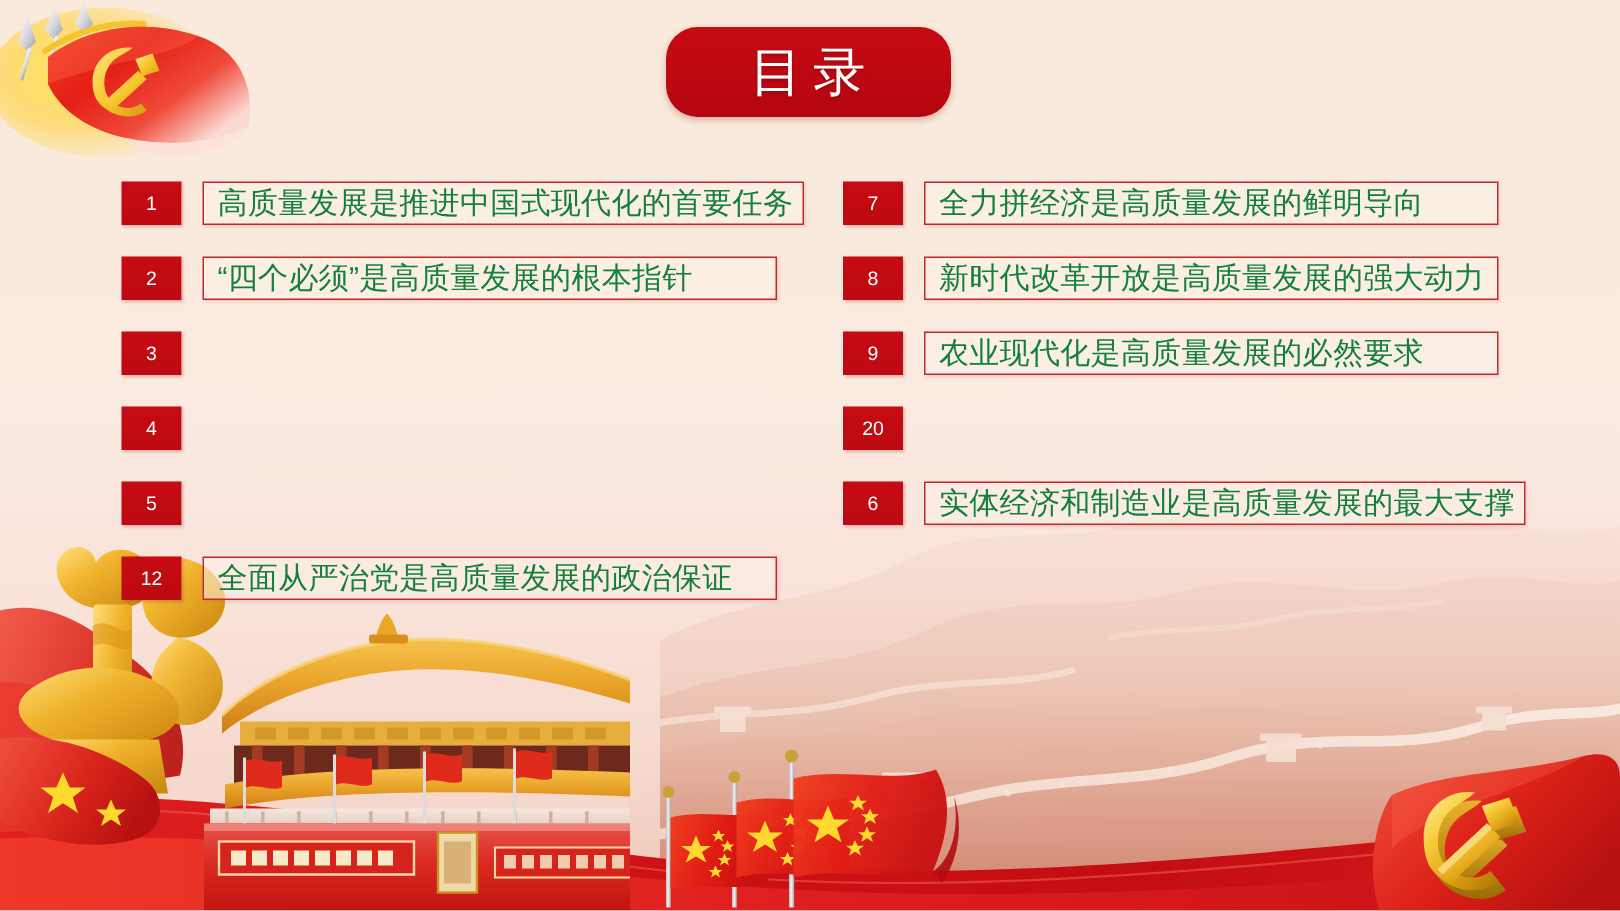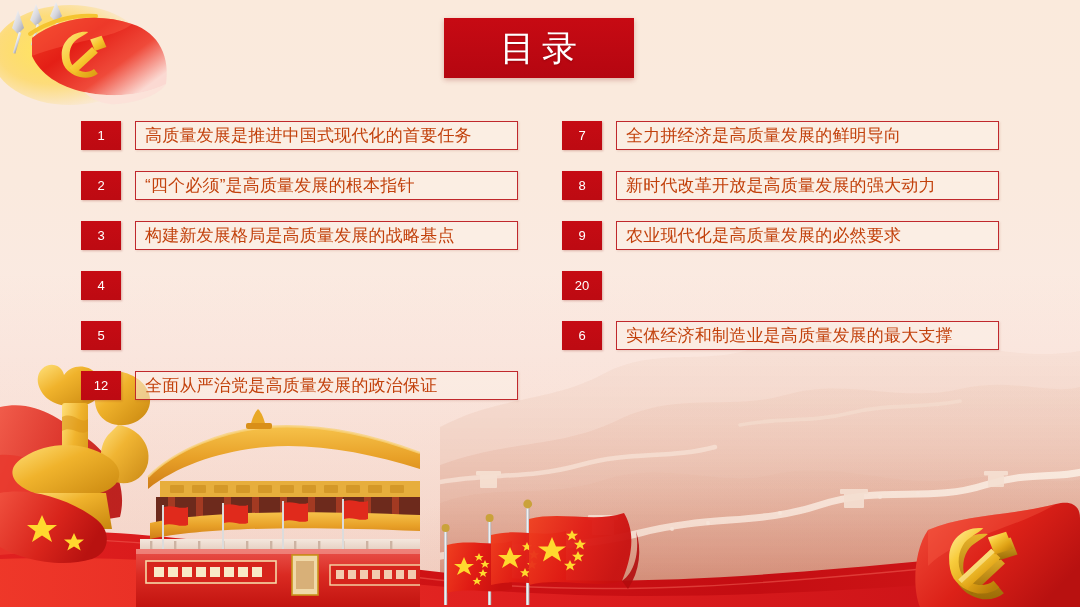--- a/index.html
+++ b/index.html
@@ -45,21 +45,21 @@
   .emblem-br { position:absolute; right:0; bottom:0; width:170px; height:115px; }
 
   
   .natflags { position:absolute; left:400px; bottom:0; width:270px; height:110px; }
 
   
   .title-banner {
     position:absolute; left:444px; top:18px; width:190px; height:60px;
     background:linear-gradient(180deg,#c70a13 0%,#bd0812 55%,#b50610 100%);
     box-shadow:0 2px 5px rgba(140,20,18,.28);
-    display:flex; align-items:center; justify-content:center;
+    display:flex; align-items:center; justify-content:center;border-radius:21px;
   }
   .title-banner span {
     color:#fff; font-size:35px; letter-spacing:7px; font-weight:400;
     text-shadow:0 1px 2px rgba(90,0,0,.35); padding-left:6px;
   }
 
   
   .toc {
     position:absolute; left:81px; top:121px;
     width:918px;
@@ -80,21 +80,21 @@
 
   .txt {
     flex:1; height:29px; margin-left:14px;
     border:1.4px solid #c0282c;
     background:rgba(252,240,232,.55);
     display:flex; align-items:center;
     padding:0 6px 0 9px;
     box-shadow:1px 1px 2px rgba(160,80,60,.18);
   }
   .txt span {
-    font-size:17px; color:#c2410c; white-space:nowrap;
+    font-size:20px; color:#15803d; white-space:nowrap;
     letter-spacing:.2px; font-weight:500;
   }
 </style>
 </head>
 <body>
 
 <div id="slide">
 
   <div class="bg-base"></div>
   <div class="bg-wash"></div>
@@ -490,23 +490,20 @@
 
     <div class="toc-item">
       <div class="num">8</div>
       <div class="txt">
           <span>新时代改革开放是高质量发展的强大动力</span>
         </div>
     </div>
 
     <div class="toc-item">
       <div class="num">3</div>
-      <div class="txt">
-          <span>构建新发展格局是高质量发展的战略基点</span>
-        </div>
     </div>
 
     <div class="toc-item">
       <div class="num">9</div>
       <div class="txt">
           <span>农业现代化是高质量发展的必然要求</span>
         </div>
     </div>
 
     <div class="toc-item">

